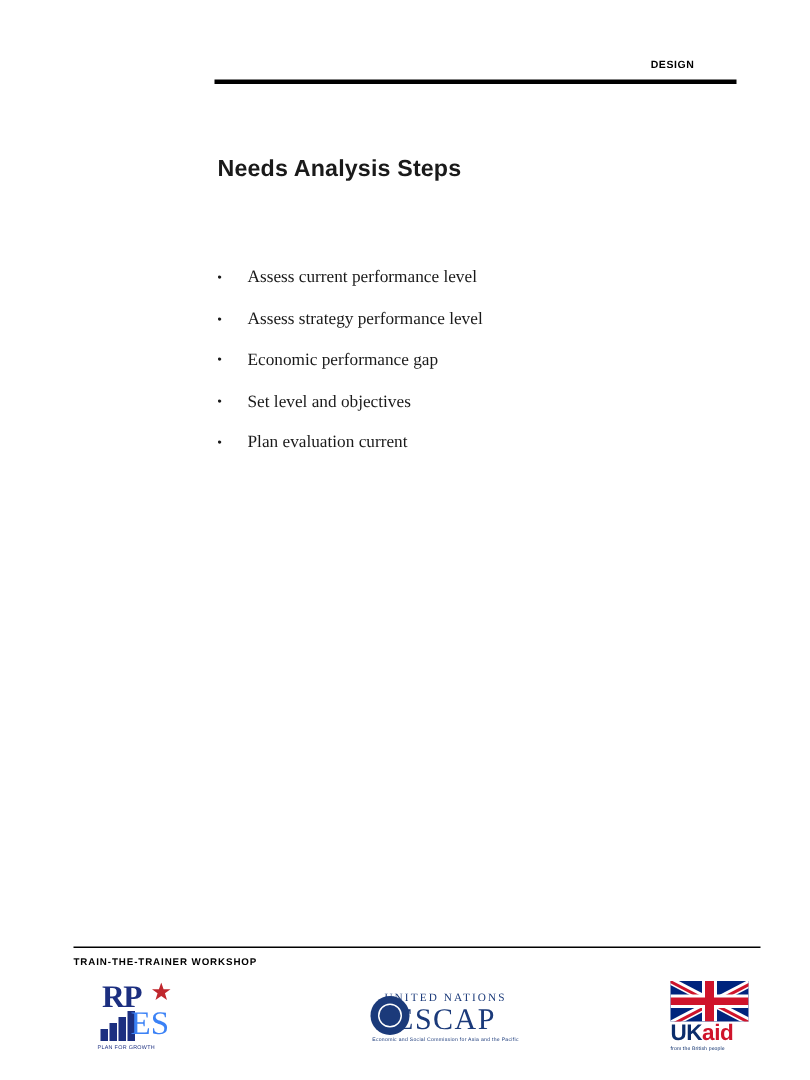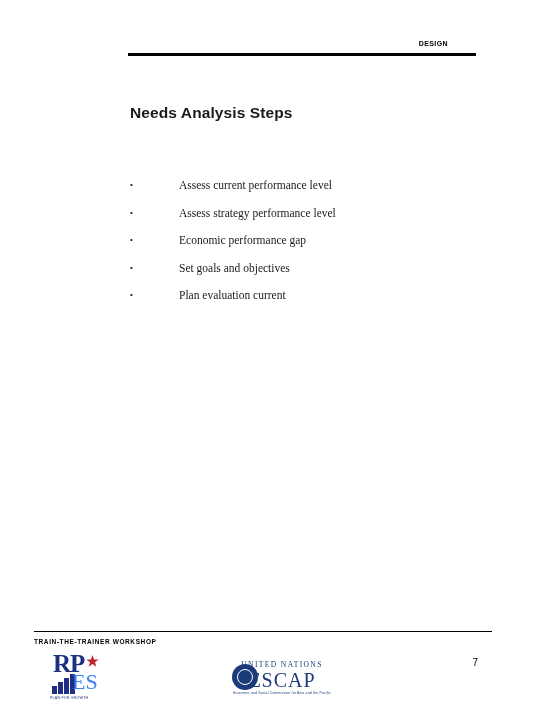--- a/index.html
+++ b/index.html
@@ -10,21 +10,21 @@
     width: 540px;
     height: 720px;
     background: #ffffff;
     font-family: "Liberation Sans", sans-serif;
     color: #000000;
     position: relative;
     overflow: hidden;
   }
   .slide {
     position: absolute;
-    left: 2px; top: 0;
+    left: 17px; top: 0;
     width: 500px;
     height: 720px;
   }
 
   
   .header-label {
     position: absolute;
     right: 54px;
     top: 40px;
     font-size: 7px;
@@ -71,21 +71,20 @@
   .bullet-dot {
     width: 20px;
     flex: 0 0 20px;
     font-family: "Liberation Sans", sans-serif;
     font-size: 8px;
     line-height: 14px;
     color: #1a1a1a;
   }
   .bullet-text {
     flex: 1 1 auto;
-    margin-left: 29px;
   }
 
   
   .footer-rule {
     position: absolute;
     left: 32px;
     top: 631px;
     width: 458px;
     height: 1px;
     background: #000;
@@ -114,21 +113,21 @@
     top: 654px;
     width: 74px;
     height: 52px;
   }
   .rpes-letters {
     position: absolute;
     left: 3px;
     top: 0px;
     font-family: "Liberation Serif", serif;
     font-weight: bold;
-    font-size: 25px;
+    font-size: 21px;
     color: #1c2f80;
     letter-spacing: -1px;
     line-height: 20px;
   }
   .rpes-star {
     position: absolute;
     left: 36px;
     top: 1px;
     width: 13px;
     height: 13px;
@@ -313,21 +312,21 @@
     <div class="bullet-row">
       <span class="bullet-dot">•</span>
       <span class="bullet-text">Assess strategy performance level</span>
     </div>
     <div class="bullet-row">
       <span class="bullet-dot">•</span>
       <span class="bullet-text">Economic performance gap</span>
     </div>
     <div class="bullet-row">
       <span class="bullet-dot">•</span>
-      <span class="bullet-text">Set goals and objectives</span>
+      <span class="bullet-text">Set level and objectives</span>
     </div>
     <div class="bullet-row">
       <span class="bullet-dot">•</span>
       <span class="bullet-text">Plan evaluation current</span>
     </div>
   </div>
 
   <div class="footer-rule"></div>
   <div class="footer-label">TRAIN-THE-TRAINER WORKSHOP</div>
   <div class="page-number">7</div>
@@ -347,14 +346,28 @@
     <div class="rpes-caption">PLAN FOR GROWTH</div>
   </div>
 
   <div class="logo-escap">
     <div class="escap-emblem"></div>
     <div class="escap-un">UNITED NATIONS</div>
     <div class="escap-main">ESCAP</div>
     <div class="escap-sub">Economic and Social Commission for Asia and the Pacific</div>
   </div>
 
+  <div class="logo-ukaid">
+    <div class="uk-flag">
+      <span class="d1"></span>
+        <span class="d2"></span>
+      <span class="d1r"></span>
+        <span class="d2r"></span>
+      <span class="hw"></span>
+        <span class="vw"></span>
+      <span class="hr"></span>
+        <span class="vr"></span>
+    </div>
+    <div class="ukaid-text"><span>UK</span><span class="aid">aid</span></div>
+    <div class="ukaid-strap">from the British people</div>
+  </div>
 
 </div>
 
 </body></html>

